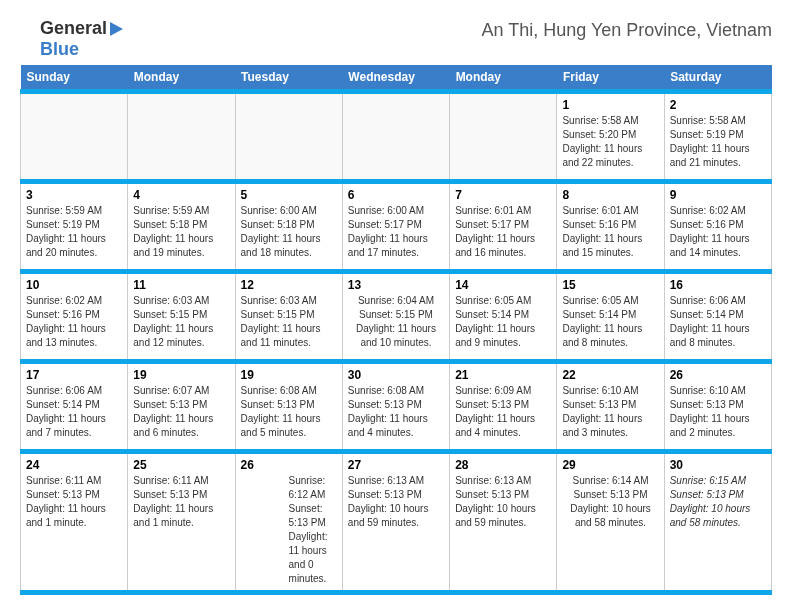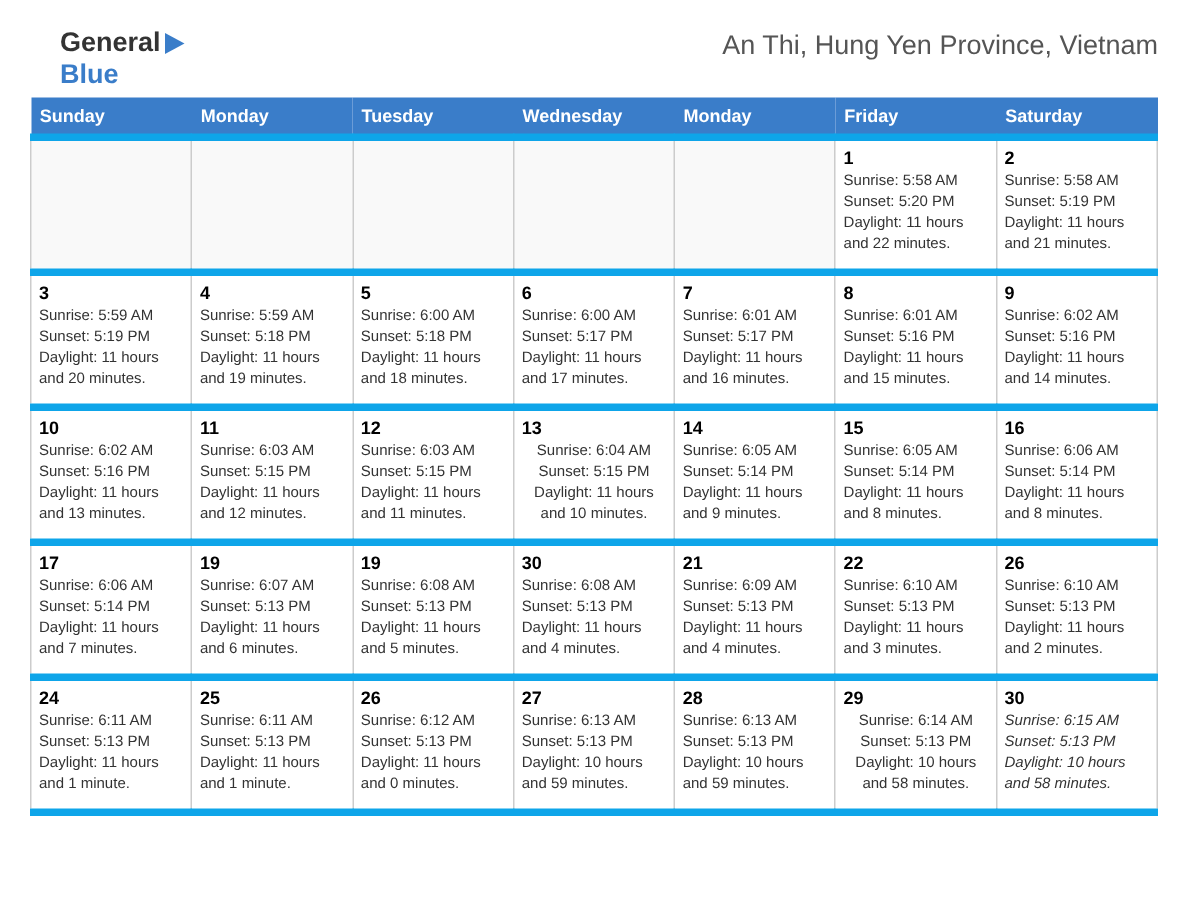--- a/index.html
+++ b/index.html
@@ -234,21 +234,21 @@
           </td>
           <td>
             <div class="day-num">25</div>
             <div class="day-info" style="white-space: pre-line;">Sunrise: 6:11 AM
 Sunset: 5:13 PM
 Daylight: 11 hours
 and 1 minute.</div>
           </td>
           <td>
             <div class="day-num">26</div>
-            <div class="day-info" style="white-space: pre-line;">Sunrise: 6:12 AM
+            <div class="day-info" style="white-space: pre-line; margin-left: 48px;">Sunrise: 6:12 AM
 Sunset: 5:13 PM
 Daylight: 11 hours
 and 0 minutes.</div>
           </td>
           <td>
             <div class="day-num">27</div>
             <div class="day-info" style="white-space: pre-line;">Sunrise: 6:13 AM
 Sunset: 5:13 PM
 Daylight: 10 hours
 and 59 minutes.</div>

